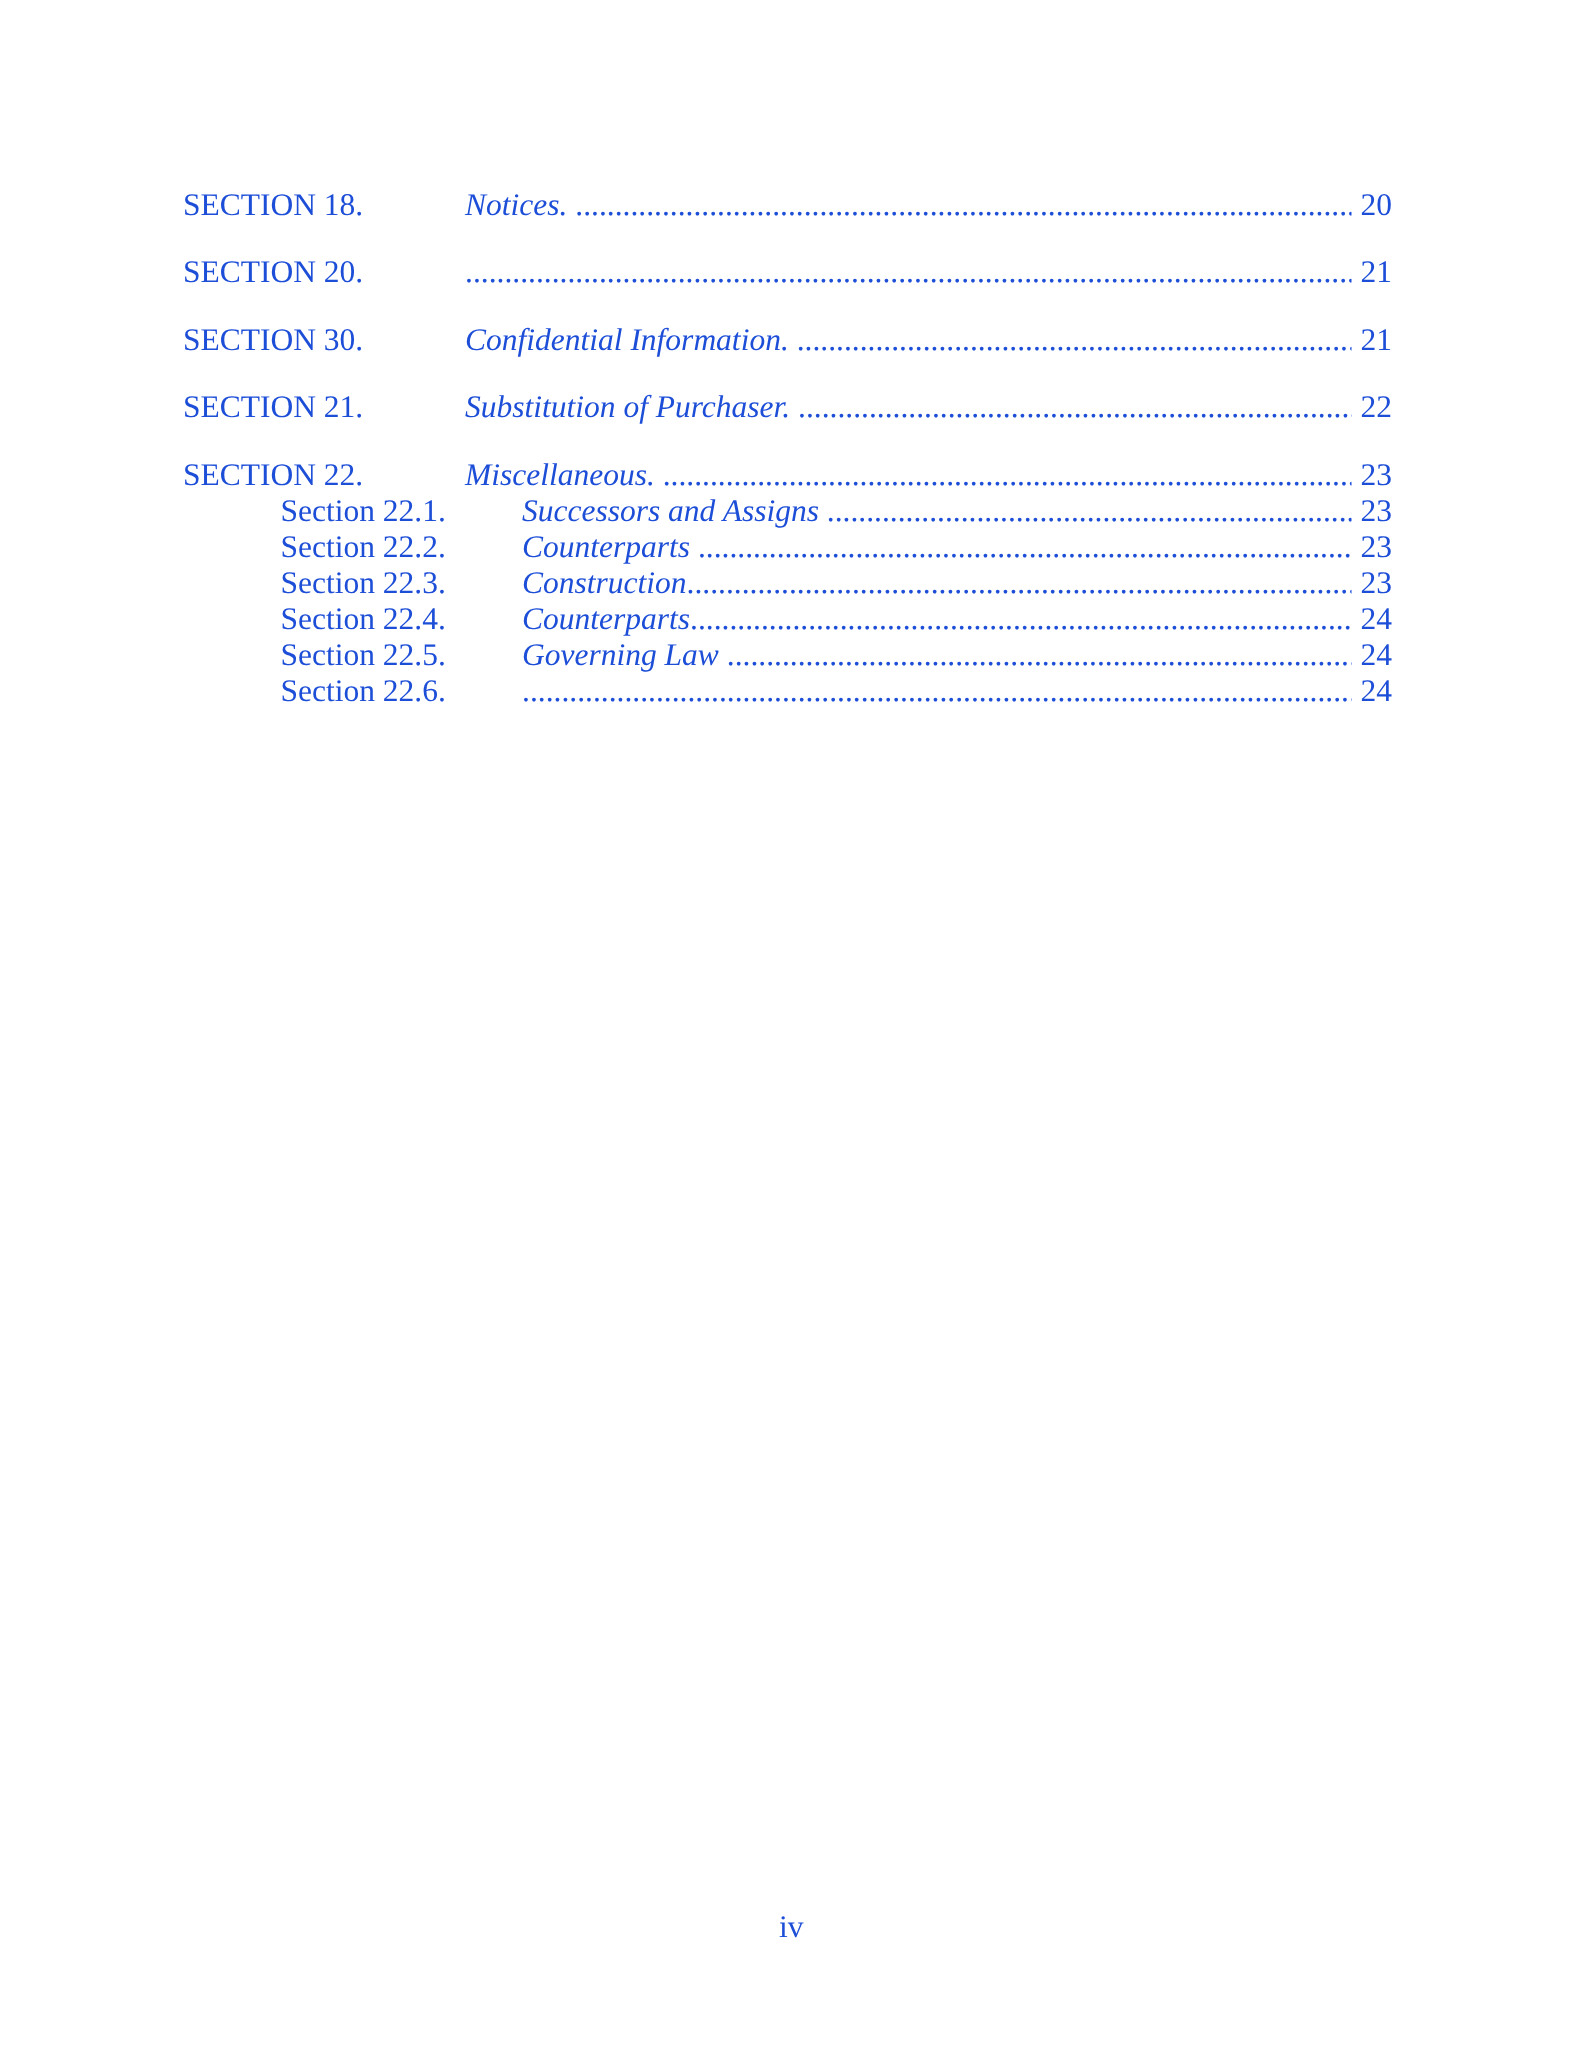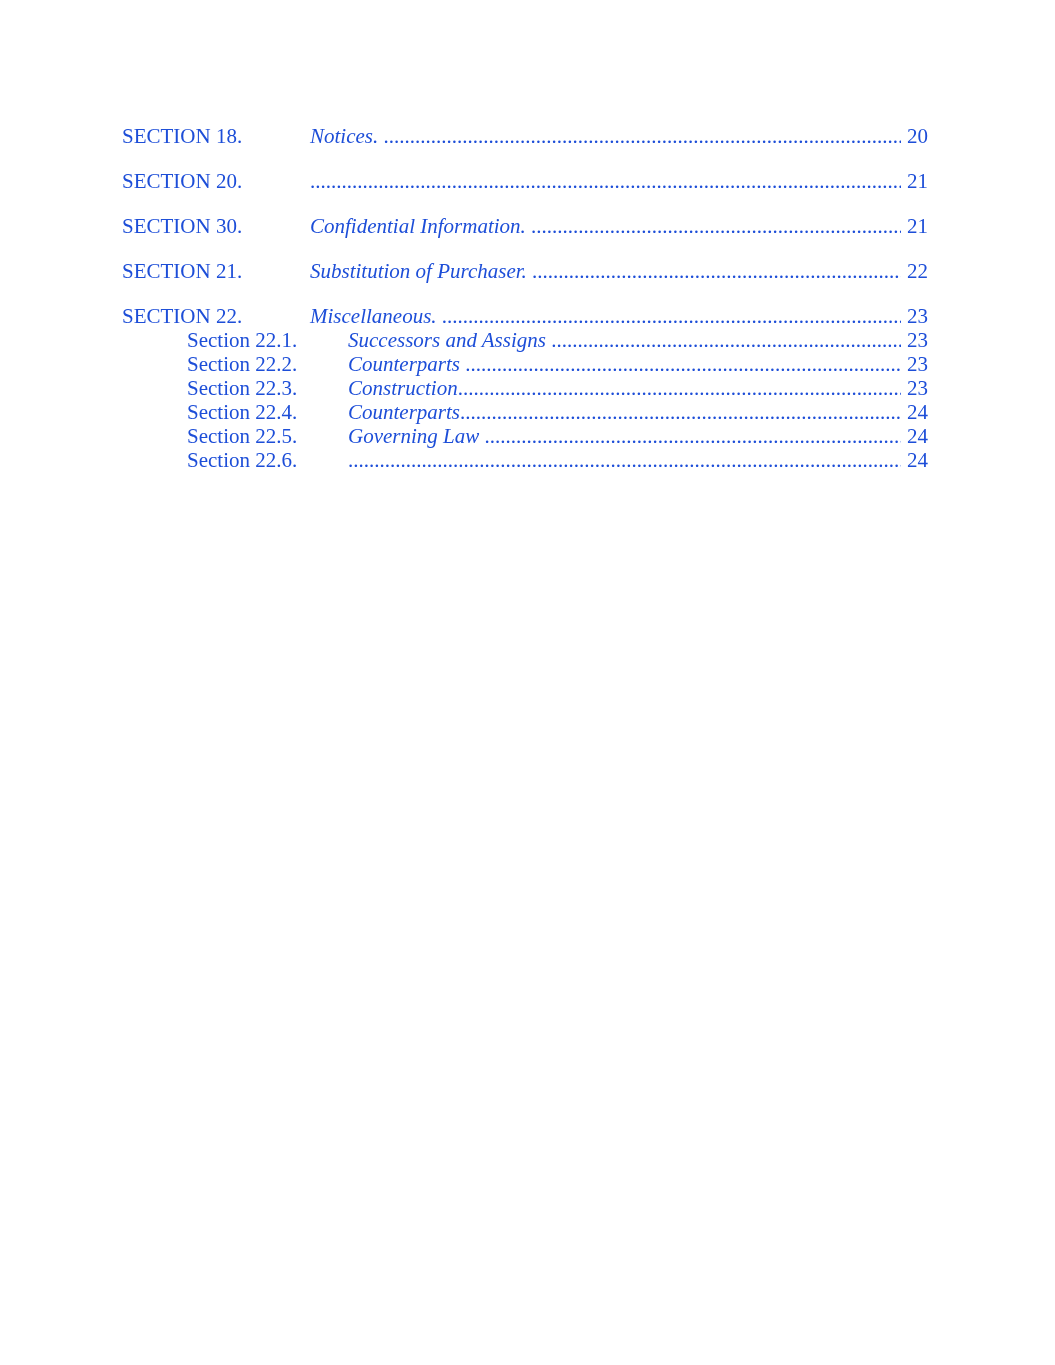--- a/index.html
+++ b/index.html
@@ -140,13 +140,14 @@
     </div>
 
     <div class="toc-row level-2">
       <span class="toc-label">Section 22.6.</span>
       <span class="toc-dots"></span>
       <span class="toc-page">24</span>
     </div>
 
   </div>
 
+  <div class="folio">iv</div>
 </div>
 
 </body></html>

